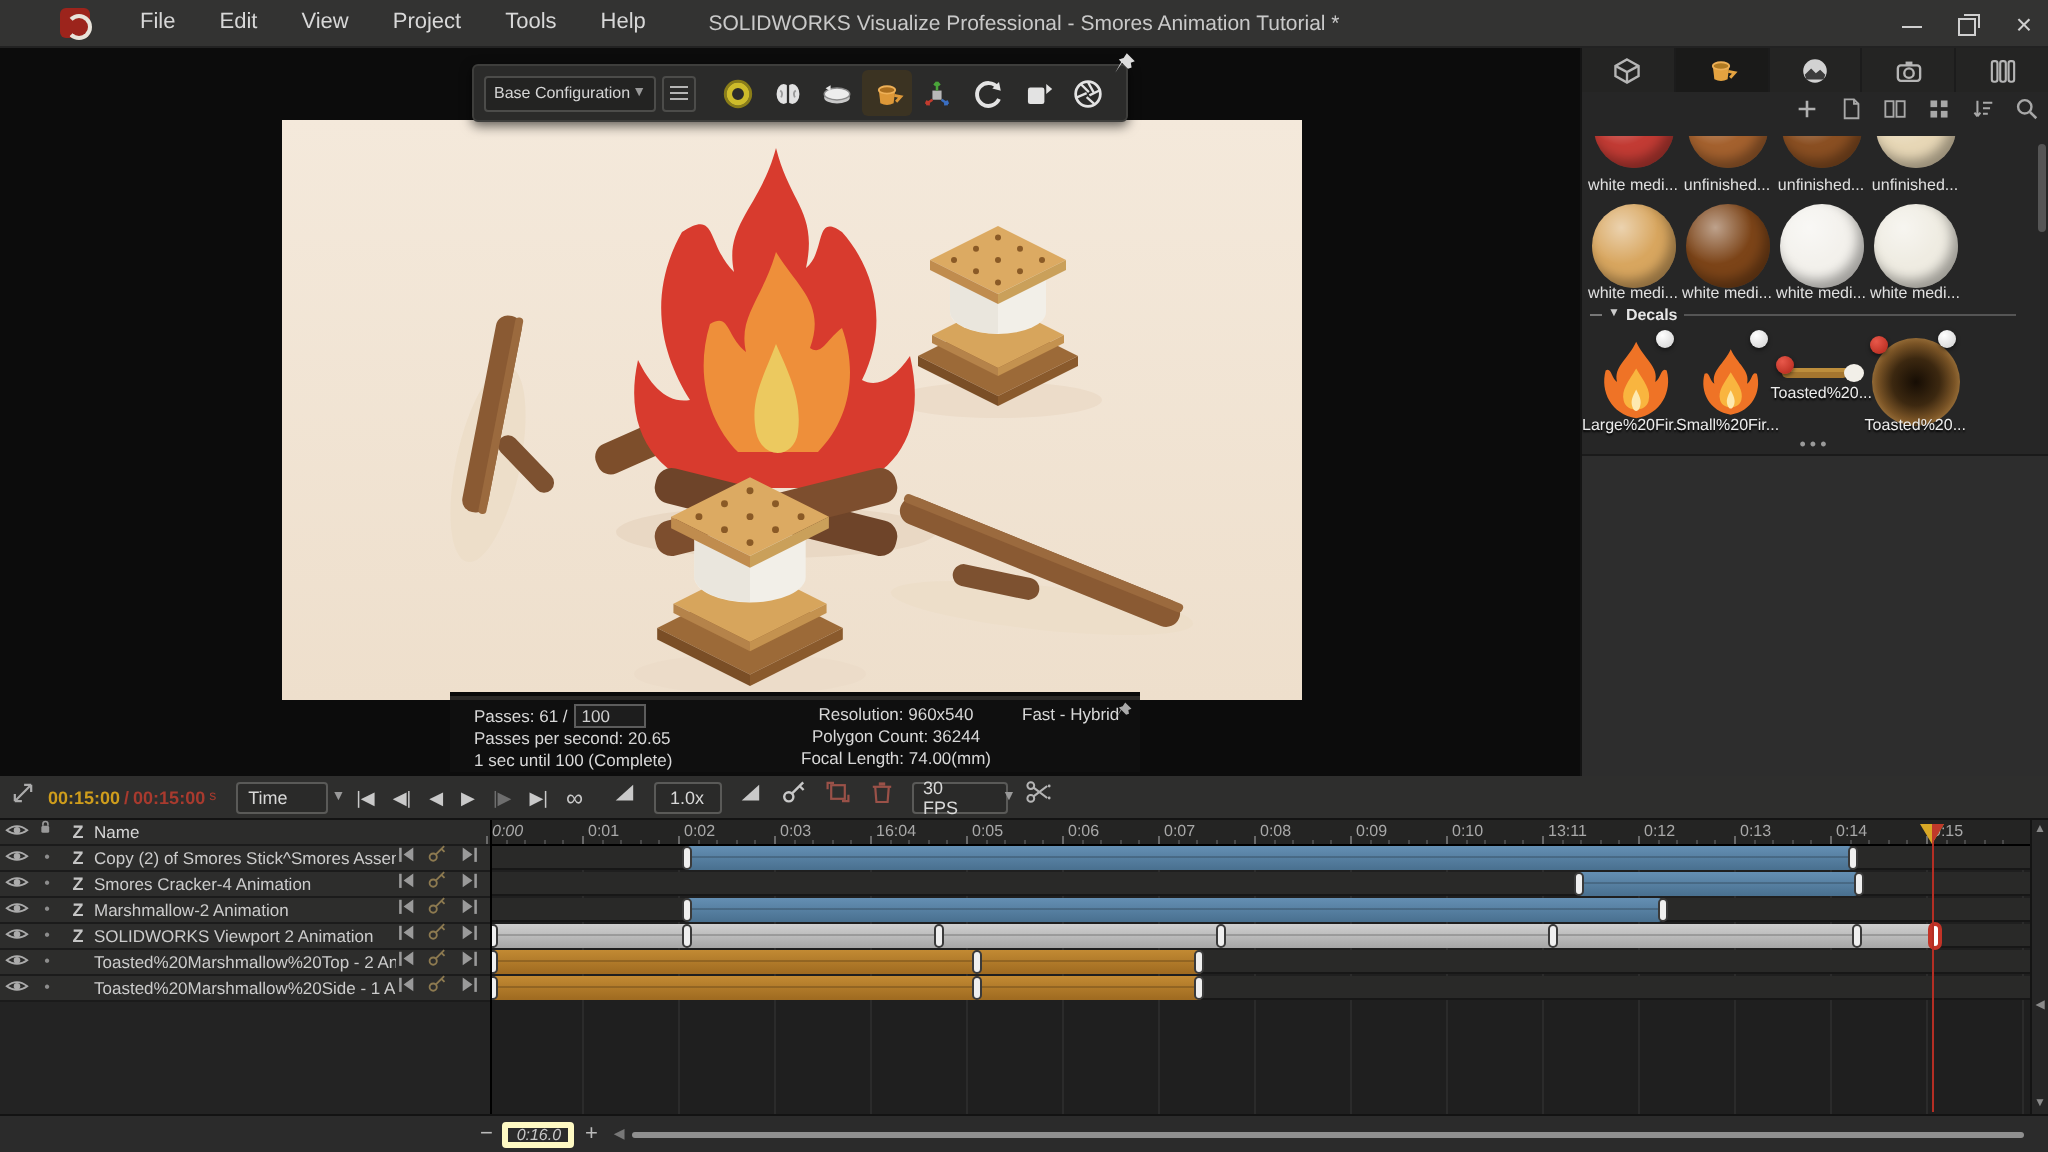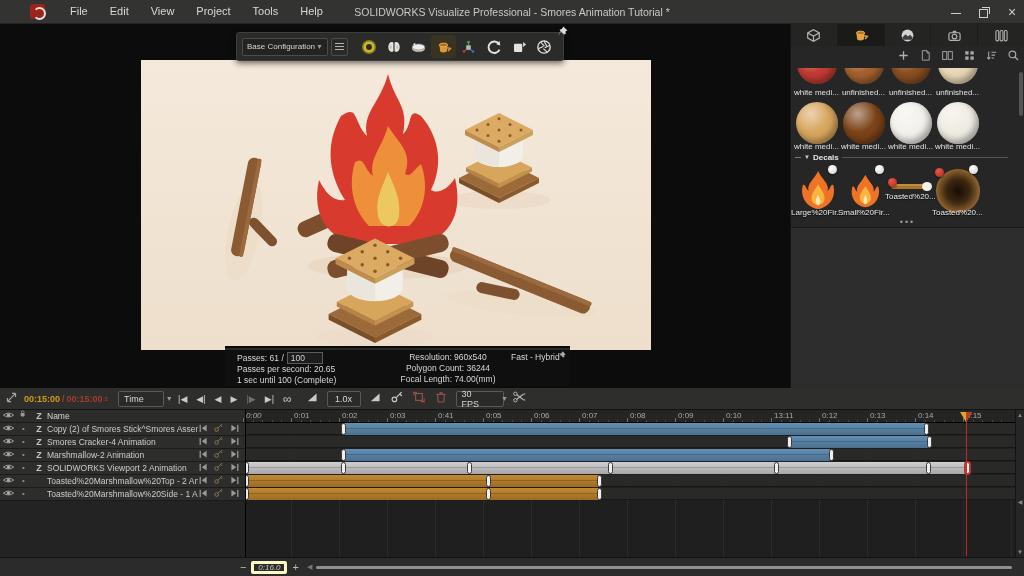--- a/index.html
+++ b/index.html
@@ -74,21 +74,21 @@
     font-size:8px; white-space:nowrap; }
   #decals-header { position:absolute; left:4px; right:16px; top:128px; height:10px;
     display:flex; align-items:center; gap:3px; }
   #decals-header .dash { width:6px; border-top:1px solid #777; }
   #decals-header .caret { color:#ccc; font-size:6px; }
   #decals-header .lbl { color:#e6e6e6; font-size:8px; font-weight:bold; }
   #decals-header .hline { flex:1; border-top:1px solid #555; }
   #rp-decals { position:absolute; left:2px; top:139px; display:flex; }
   .dc-cell { width:47px; height:56px; position:relative; }
   .dc-cell .dot { position:absolute; width:9px; height:9px; border-radius:50%; box-shadow:0 1px 2px rgba(0,0,0,.5); }
-  .dc-label { position:absolute; left:-2px; right:-2px; text-align:left; color:#ececec; font-size:8px;
+  .dc-label { position:absolute; left:-2px; right:-2px; text-align:right; color:#ececec; font-size:8px;
     white-space:nowrap; text-shadow:0 1px 1px #000;margin-top:19px; }
   #rp-splitter { position:absolute; left:0; right:0; top:194px; text-align:center;
     color:#9a9a9a; font-size:9px; letter-spacing:2px; line-height:8px; }
   #rp-lower { position:absolute; left:0; right:0; top:203px; bottom:0; background:#2d2d2d;
     border-top:1px solid #1a1a1a; }
   #rp-scroll { position:absolute; right:1px; top:46px; width:5px; height:150px; }
   #rp-scroll .thumb { position:absolute; right:0; top:2px; width:4px; height:44px; background:#555; border-radius:2px; }
 
   
   #timeline { position:absolute; left:0; top:388px; width:1024px; height:188px; background:#202020; }
@@ -730,21 +730,21 @@
     <div id="tl-ruler">
         <div class="rl-tick" style="left: -3px;"></div>
         <span class="rl-label" style="left: 0px; font-style: italic;">0:00</span>
         <div class="rl-tick" style="left: 45px;"></div>
         <span class="rl-label" style="left: 48px;">0:01</span>
         <div class="rl-tick" style="left: 93px;"></div>
         <span class="rl-label" style="left: 96px;">0:02</span>
         <div class="rl-tick" style="left: 141px;"></div>
         <span class="rl-label" style="left: 144px;">0:03</span>
         <div class="rl-tick" style="left: 189px;"></div>
-        <span class="rl-label" style="left: 192px;">0:41</span>
+        <span class="rl-label" style="left: 192px;">16:04</span>
         <div class="rl-tick" style="left: 237px;"></div>
         <span class="rl-label" style="left: 240px;">0:05</span>
         <div class="rl-tick" style="left: 285px;"></div>
         <span class="rl-label" style="left: 288px;">0:06</span>
         <div class="rl-tick" style="left: 333px;"></div>
         <span class="rl-label" style="left: 336px;">0:07</span>
         <div class="rl-tick" style="left: 381px;"></div>
         <span class="rl-label" style="left: 384px;">0:08</span>
         <div class="rl-tick" style="left: 429px;"></div>
         <span class="rl-label" style="left: 432px;">0:09</span>

